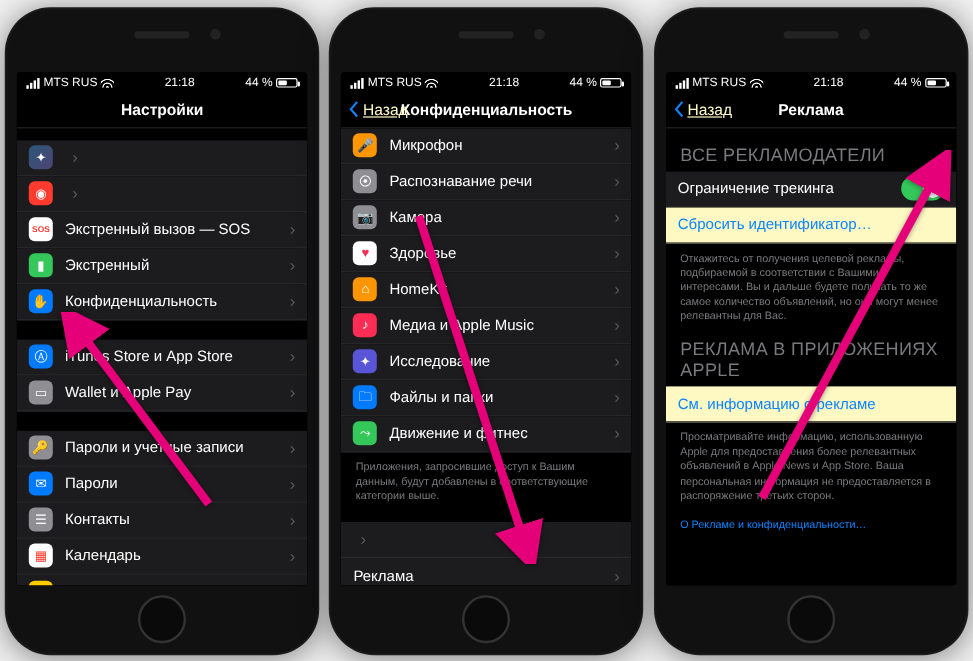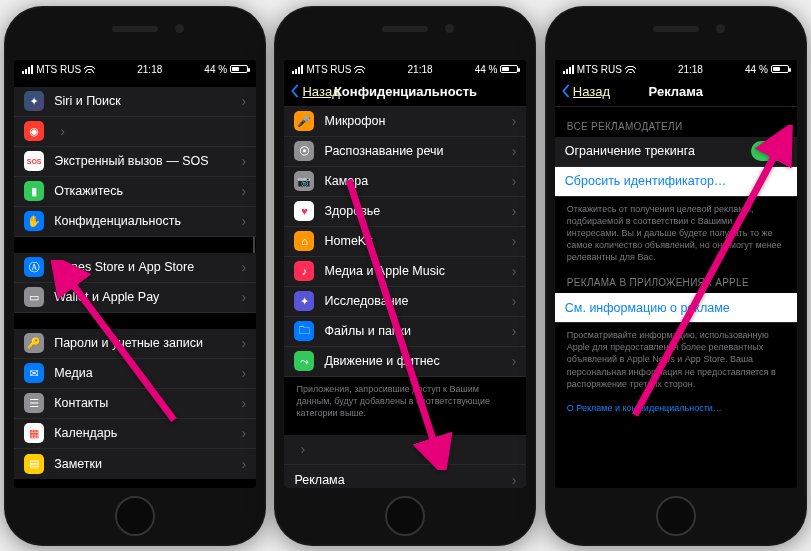--- a/index.html
+++ b/index.html
@@ -68,38 +68,38 @@
   .nav-title { font-size:13px; font-weight:600; }
   .nav-back {
     position:absolute; left:6px; display:flex; align-items:center;
     color:#fef9c3; font-size:13px; gap:2px;text-decoration:underline;
   }
   .nav-back svg { width:10px; height:14px; }
   .content { flex:1; overflow:hidden; background:#000; }
   .group-gap { height:16px; }
   .group-gap-sm { height:10px; }
   .section-header {
-    font-size:10px; color:#7a7a7e; text-transform:uppercase;
+    font-size:15px; color:#7a7a7e; text-transform:uppercase;
     padding:14px 12px 5px; letter-spacing:.3px;
   }
   .footer-note { font-size:9px; color:#7a7a7e; padding:6px 12px 0; line-height:1.35; }
   .row {
     display:flex; align-items:center; background:#1c1c1e;
     min-height:30px; padding:4px 10px; border-bottom:0.5px solid #2a2a2c;
     font-size:12.5px; position:relative;
   }
   .row:last-child { border-bottom:none; }
   .row .icon {
     width:20px; height:20px; border-radius:5px; margin-right:10px;
     display:flex; align-items:center; justify-content:center; flex-shrink:0;
     font-size:11px; color:#fff;
   }
   .row .label { flex:1; white-space:nowrap; overflow:hidden; text-overflow:ellipsis; }
   .chevron { color:#5a5a5e; font-size:14px; margin-left:6px; }
-  .link-row { color:#0a84ff; background:#ffffff; }
+  .link-row { color:#0a84ff; background:#fef9c3; }
   .toggle-row .label { flex:1; }
   .switch {
     width:36px; height:20px; border-radius:10px; background:#34c759;
     position:relative; flex-shrink:0;
   }
   .switch::after {
     content:""; position:absolute; right:2px; top:2px;
     width:16px; height:16px; border-radius:50%; background:#fff;
   }
   .scrollbar-stub {
@@ -136,40 +136,42 @@
         <div class="wifi"></div>
       </div>
       <span>21:18</span>
       <div class="status-right">
         <span>44 %</span>
         <div class="battery">
             <div class="battery-fill"></div>
           </div>
       </div>
     </div>
+    <div class="nav-bar">
+      <span class="nav-title">Настройки</span>
+    </div>
     <div class="content" id="p1-content">
       <div class="scrollbar-stub"></div>
     <div class="group-gap-sm"></div>
         <div class="row">
           <div class="icon ic-siri">✦</div>
-          <span class="label">Siri и Поиск</span>
           <span class="chevron">›</span>
         </div>
         <div class="row">
           <div class="icon ic-red">◉</div>
           <span class="chevron">›</span>
         </div>
         <div class="row">
           <div class="icon ic-white" style="font-size: 7px; font-weight: 700; color: rgb(255, 59, 48);">SOS</div>
           <span class="label">Экстренный вызов — SOS</span>
           <span class="chevron">›</span>
         </div>
         <div class="row">
           <div class="icon ic-green">▮</div>
-          <span class="label">Откажитесь</span>
+          <span class="label">Экстренный</span>
           <span class="chevron">›</span>
         </div>
         <div class="row">
           <div class="icon ic-blue">✋</div>
           <span class="label">Конфиденциальность</span>
           <span class="chevron">›</span>
         </div>
         <div class="group-gap"></div>
         <div class="row">
           <div class="icon ic-blue">Ⓐ</div>
@@ -182,21 +184,21 @@
           <span class="chevron">›</span>
         </div>
         <div class="group-gap"></div>
         <div class="row">
           <div class="icon ic-gray">🔑</div>
           <span class="label">Пароли и учетные записи</span>
           <span class="chevron">›</span>
         </div>
         <div class="row">
           <div class="icon ic-blue">✉</div>
-          <span class="label">Медиа</span>
+          <span class="label">Пароли</span>
           <span class="chevron">›</span>
         </div>
         <div class="row">
           <div class="icon ic-gray">☰</div>
           <span class="label">Контакты</span>
           <span class="chevron">›</span>
         </div>
         <div class="row">
           <div class="icon ic-white" style="color: rgb(255, 59, 48);">▦</div>
           <span class="label">Календарь</span>

